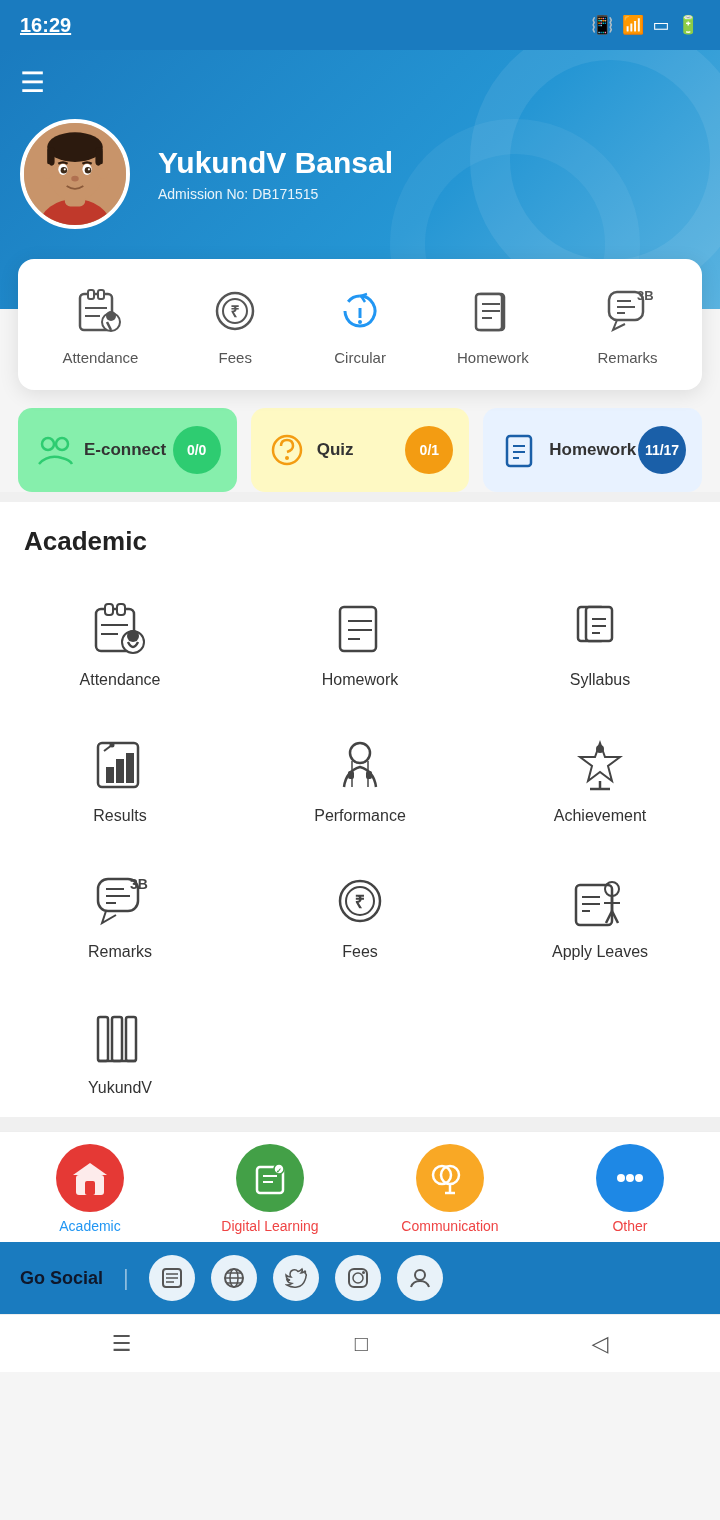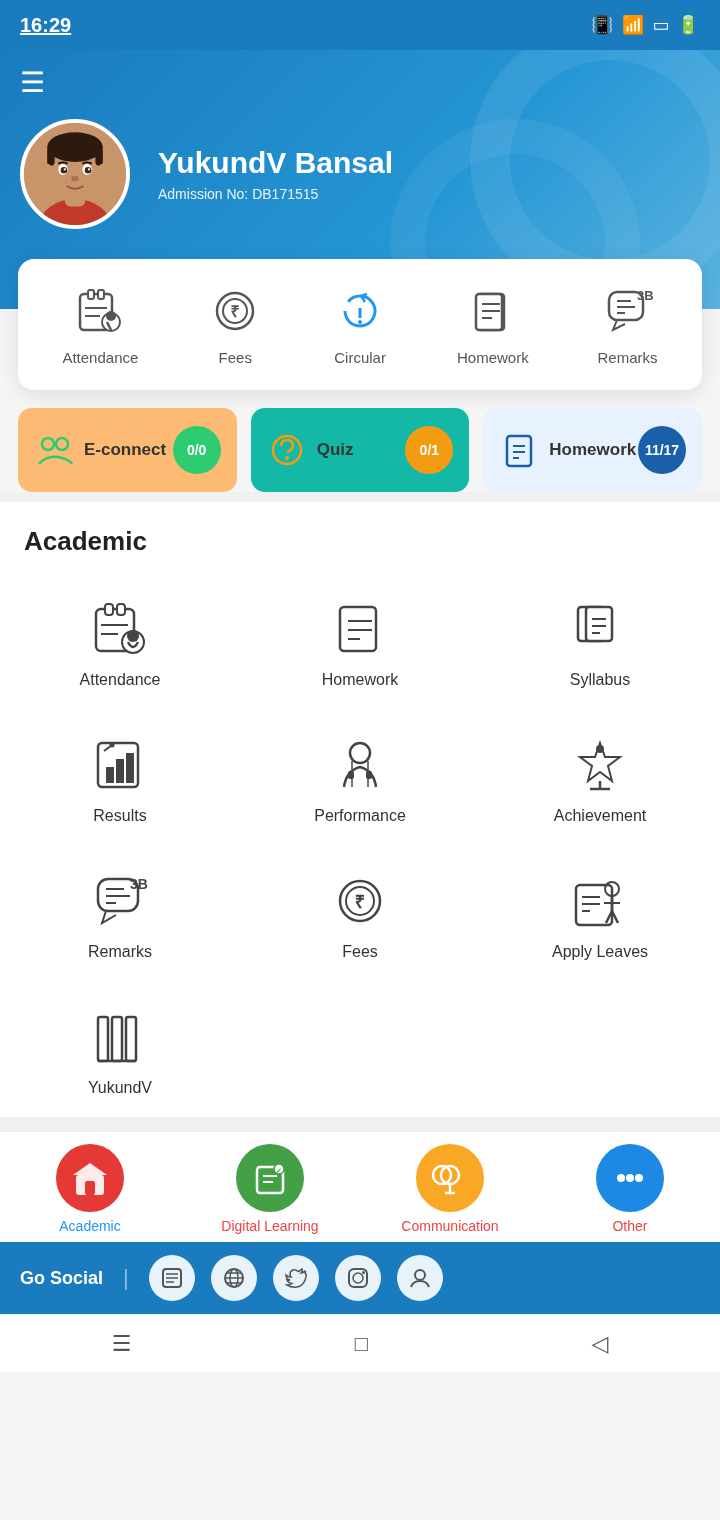--- a/index.html
+++ b/index.html
@@ -112,22 +112,22 @@
       gap: 14px;
     }
     .stat-card {
       flex: 1;
       border-radius: 14px;
       padding: 18px 16px;
       display: flex;
       align-items: center;
       justify-content: space-between;
     }
-    .stat-card.green { background: #fdba74; }
-    .stat-card.orange { background: #14b8a6; }
+    .stat-card.green { background: #86efac; }
+    .stat-card.orange { background: #fef9c3; }
     .stat-card.blue { background: #e8f2ff; }
     .stat-label { font-size: 17px; font-weight: bold; color: #333; }
     .stat-badge {
       width: 48px;
       height: 48px;
       border-radius: 50%;
       display: flex;
       align-items: center;
       justify-content: center;
       color: white;
@@ -207,21 +207,21 @@
 
     
     .go-social-bar {
       background: #1a7bbf;
       height: 72px;
       display: flex;
       align-items: center;
       padding: 0 20px;
       gap: 20px;
     }
-    .go-social-text { color: #ffffff; font-size: 18px; font-weight: 600; }
+    .go-social-text { color: #0f172a; font-size: 18px; font-weight: 600; }
     .go-social-divider { color: rgba(255,255,255,0.5); font-size: 22px; }
     .social-icons { display: flex; gap: 16px; align-items: center; }
     .social-icon-btn {
       width: 46px;
       height: 46px;
       border-radius: 50%;
       background: rgba(255,255,255,0.9);
       display: flex;
       align-items: center;
       justify-content: center;

